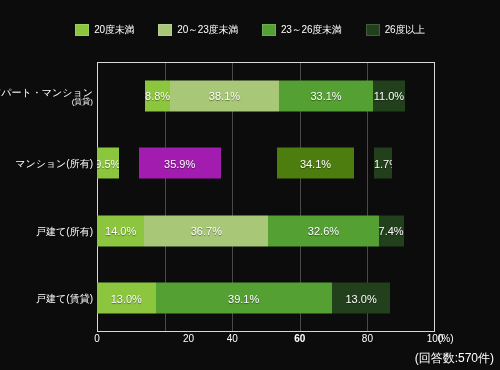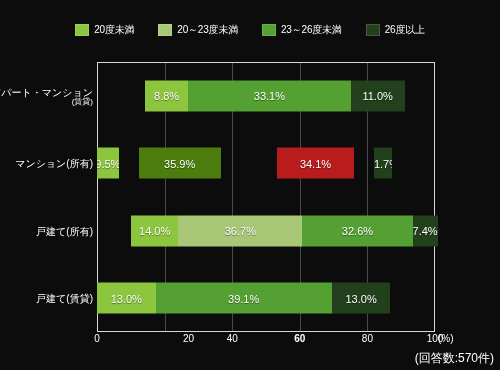--- a/index.html
+++ b/index.html
@@ -170,48 +170,51 @@
       <div class="gridline" style="left: 80%;"></div>
     </div>
 
   <div id="rows">
       <div class="row" style="top: 0px; height: 67.5px;">
         <div class="row-label"><span>アパート・マンション</span><span class="sub">(賃貸)</span></div>
         <div class="bar" style="width: 91%; padding-left: 48px;">
           <div class="seg" style="background: rgb(140, 198, 63); flex: 8.8 0 0px;">
             <span class="seg-label">8.8%</span>
           </div>
+          <div class="seg" style="background: rgb(168, 200, 120); flex: 38.1 0 0px;">
+            <span class="seg-label">38.1%</span>
+          </div>
           <div class="seg" style="background: rgb(85, 160, 50); flex: 33.1 0 0px;">
             <span class="seg-label">33.1%</span>
           </div>
           <div class="seg" style="background: rgb(35, 64, 28); flex: 11 0 0px;">
             <span class="seg-label">11.0%</span>
           </div>
         </div>
       </div>
       <div class="row" style="top: 67.5px; height: 67.5px;">
         <div class="row-label"><span>マンション(所有)</span></div>
         <div class="bar" style="width: 87.4%; gap: 20px;">
           <div class="seg" style="background: rgb(140, 198, 63); flex: 9.5 0 0px;">
             <span class="seg-label">9.5%</span>
           </div>
-          <div class="seg" style="background: #4d7c0f; flex: 35.9 0 0px;">
+          <div class="seg" style="background: #a21caf; flex: 35.9 0 0px;">
             <span class="seg-label">35.9%</span>
           </div>
-          <div class="seg" style="background: #b91c1c; flex: 34.1 0 0px; margin-left: 36px;">
+          <div class="seg" style="background: #4d7c0f; flex: 34.1 0 0px; margin-left: 36px;">
             <span class="seg-label">34.1%</span>
           </div>
           <div class="seg" style="background: rgb(35, 64, 28); flex: 7.9 0 0px;">
             <span class="seg-label">81.7%</span>
           </div>
         </div>
       </div>
       <div class="row" style="top: 135px; height: 67.5px;">
         <div class="row-label"><span>戸建て(所有)</span></div>
-        <div class="bar" style="width: 90.7%; margin-left: 34px;">
+        <div class="bar" style="width: 90.7%;">
           <div class="seg" style="background: rgb(140, 198, 63); flex: 14 0 0px;">
             <span class="seg-label">14.0%</span>
           </div>
           <div class="seg" style="background: rgb(168, 200, 120); flex: 36.7 0 0px;">
             <span class="seg-label">36.7%</span>
           </div>
           <div class="seg" style="background: rgb(85, 160, 50); flex: 32.6 0 0px;">
             <span class="seg-label">32.6%</span>
           </div>
           <div class="seg" style="background: rgb(35, 64, 28); flex: 7.4 0 0px;">

